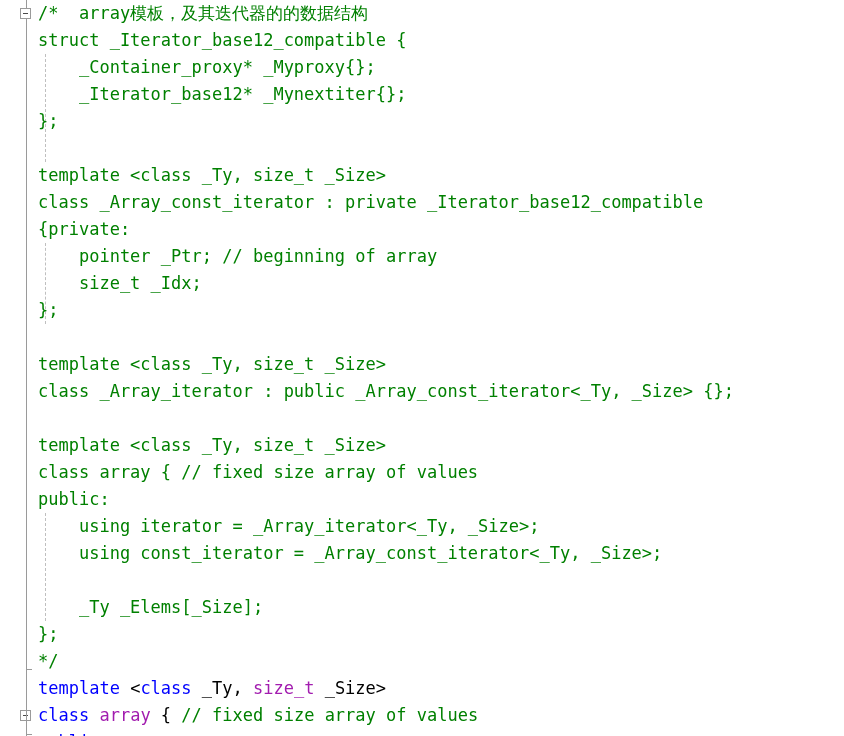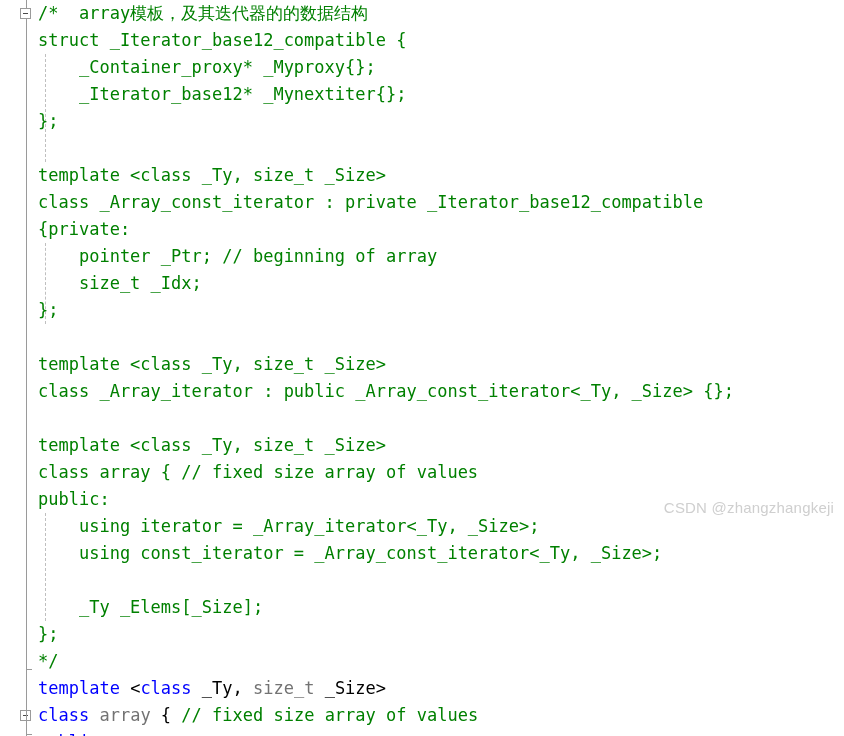--- a/index.html
+++ b/index.html
@@ -80,21 +80,21 @@
   
   .indent-guide {
     position: absolute;
     width: 0;
     border-left: 1px dashed #bfbfbf;
   }
 
   
   .cmt  { color: #008000; }           
   .kw   { color: #0000ff; }           
-  .typ  { color: #737373; }           
+  .typ  { color: #a21caf; }           
   .pln  { color: #000000; }           
 
   
   .watermark {
     position: absolute;
     right: 10px;
     bottom: 8px;
     font-family: "Liberation Sans", sans-serif;
     font-size: 15px;
     color: #cfcfcf;
@@ -113,14 +113,13 @@
   <div class="collapse-box" style="top:710px;"></div>
 
   <div class="scope-bracket" style="top:669px; height:64px;"></div>
 
   <div class="indent-guide" style="left:45px; top:54px;  height:108px;"></div>
   <div class="indent-guide" style="left:45px; top:243px; height:81px;"></div>
   <div class="indent-guide" style="left:45px; top:513px; height:108px;"></div>
 
   <div id="code"><div class="line"><span class="cmt">/*  array模板，及其迭代器的的数据结构</span></div><div class="line"><span class="cmt">struct _Iterator_base12_compatible {</span></div><div class="line"><span class="cmt">    _Container_proxy* _Myproxy{};</span></div><div class="line"><span class="cmt">    _Iterator_base12* _Mynextiter{};</span></div><div class="line"><span class="cmt">};</span></div><div class="line">&nbsp;</div><div class="line"><span class="cmt">template &lt;class _Ty, size_t _Size&gt;</span></div><div class="line"><span class="cmt">class _Array_const_iterator : private _Iterator_base12_compatible</span></div><div class="line"><span class="cmt">{private:</span></div><div class="line"><span class="cmt">    pointer _Ptr; // beginning of array</span></div><div class="line"><span class="cmt">    size_t _Idx;</span></div><div class="line"><span class="cmt">};</span></div><div class="line">&nbsp;</div><div class="line"><span class="cmt">template &lt;class _Ty, size_t _Size&gt;</span></div><div class="line"><span class="cmt">class _Array_iterator : public _Array_const_iterator&lt;_Ty, _Size&gt; {};</span></div><div class="line">&nbsp;</div><div class="line"><span class="cmt">template &lt;class _Ty, size_t _Size&gt;</span></div><div class="line"><span class="cmt">class array { // fixed size array of values</span></div><div class="line"><span class="cmt">public:</span></div><div class="line"><span class="cmt">    using iterator = _Array_iterator&lt;_Ty, _Size&gt;;</span></div><div class="line"><span class="cmt">    using const_iterator = _Array_const_iterator&lt;_Ty, _Size&gt;;</span></div><div class="line">&nbsp;</div><div class="line"><span class="cmt">    _Ty _Elems[_Size];</span></div><div class="line"><span class="cmt">};</span></div><div class="line"><span class="cmt">*/</span></div><div class="line"><span class="kw">template</span><span class="pln"> &lt;</span><span class="kw">class</span><span class="pln"> _Ty, </span><span class="typ">size_t</span><span class="pln"> _Size&gt;</span></div><div class="line"><span class="kw">class</span><span class="pln"> </span><span class="typ">array</span><span class="pln"> { </span><span class="cmt">// fixed size array of values</span></div><div class="line"><span class="kw">public</span><span class="pln">:</span></div></div>
 
-  <div class="watermark">CSDN @zhangzhangkeji</div>
 </div>
 
 </body></html>

